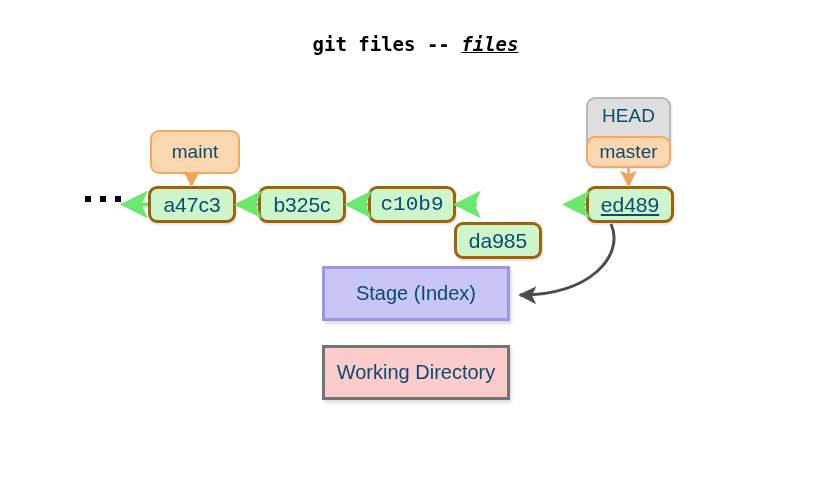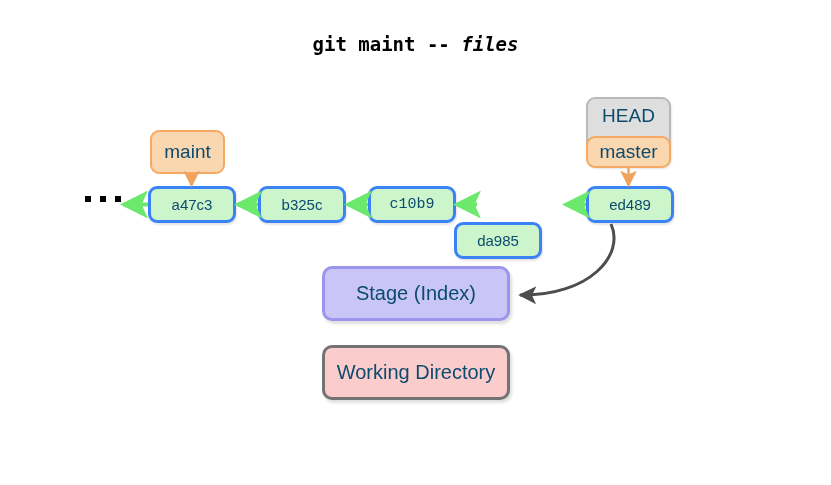--- a/index.html
+++ b/index.html
@@ -32,43 +32,44 @@
     text-align: center;
     font-family: "DejaVu Sans Mono", "Liberation Mono", monospace;
     font-size: 19px;
     font-weight: bold;
     color: #000000;
     letter-spacing: 0px;
     white-space: pre;
   }
   .title .italic {
     font-style: italic;
+    text-decoration: underline;
   }
 
   
   .node {
     position: absolute;
     box-sizing: border-box;
     display: flex;
     align-items: center;
     justify-content: center;
     border-style: solid;
     color: #0c4a6e;
     white-space: nowrap;
   }
 
   
   .commit {
     width: 88px;
     height: 37px;
     top: 186px;
     background: #ccf5cc;
-    border: 3px solid #3b82f6;
+    border: 3px solid #a16207;
     border-radius: 9px;
-    font-size: 15px;
+    font-size: 21px;
     box-shadow: 1px 2px 2px rgba(0,0,0,0.10);
   }
 
   
   .branch {
     background: #fbd7b0;
     border: 2px solid #f6a963;
     border-radius: 9px;
     font-size: 19px;
   }
@@ -79,21 +80,21 @@
     border: 2px solid #b9b9b9;
     border-radius: 9px;
     font-size: 19px;
     box-shadow: 1px 2px 2px rgba(0,0,0,0.10);
   }
 
   
   .area {
     width: 188px;
     height: 55px;
-    border-radius: 10px;
+    border-radius: 0;
     font-size: 20px;
     box-shadow: 2px 3px 3px rgba(0,0,0,0.13);
   }
   .area-stage {
     background: #c9c6f7;
     border: 3px solid #9c95ee;
   }
   .area-wd {
     background: #fbcfcf;
     background: #fbcccc;
@@ -124,45 +125,45 @@
     width: 831px;
     height: 485px;
     pointer-events: none;
   }
 </style>
 </head>
 <body>
 
 <div id="stage">
 
-  <div class="title"><span>git maint -- </span><span class="italic">files</span></div>
+  <div class="title"><span>git files -- </span><span class="italic">files</span></div>
 
   <div class="dots">
     <span></span>
     <span></span>
     <span></span>
   </div>
 
   <div class="node commit" style="left:148px;">
     <span>a47c3</span>
   </div>
   <div class="node commit" style="left:258px;text-align:center;">
     <span>b325c</span>
   </div>
   <div class="node commit" style="left:368px;font-family:Liberation Mono, monospace;">
     <span>c10b9</span>
   </div>
   <div class="node commit" style="left:454px;margin-top:36px;">
     <span>da985</span>
   </div>
-  <div class="node commit" style="left:586px;">
+  <div class="node commit" style="left:586px;text-decoration:underline;">
     <span>ed489</span>
   </div>
 
-  <div class="node branch" style="left:150px; top:130px; width:75px; height:44px;align-items:center;">
+  <div class="node branch" style="left:150px; top:130px; width:90px; height:44px;align-items:center;">
     <span>maint</span>
   </div>
 
   <div class="node headbox" style="left:586px; top:97px; width:85px; height:70px; align-items:flex-start; padding-top:6px;">
     <span>HEAD</span>
   </div>
   <div class="node branch" style="left:586px; top:136px; width:85px; height:32px;align-items:center;">
     <span>master</span>
   </div>
 

